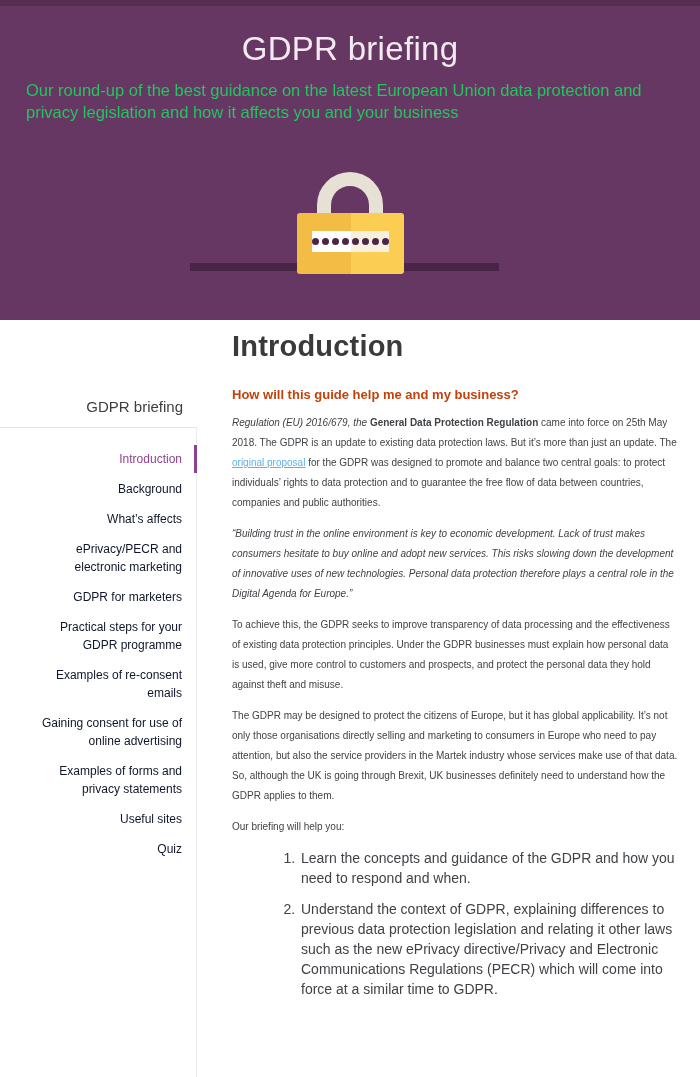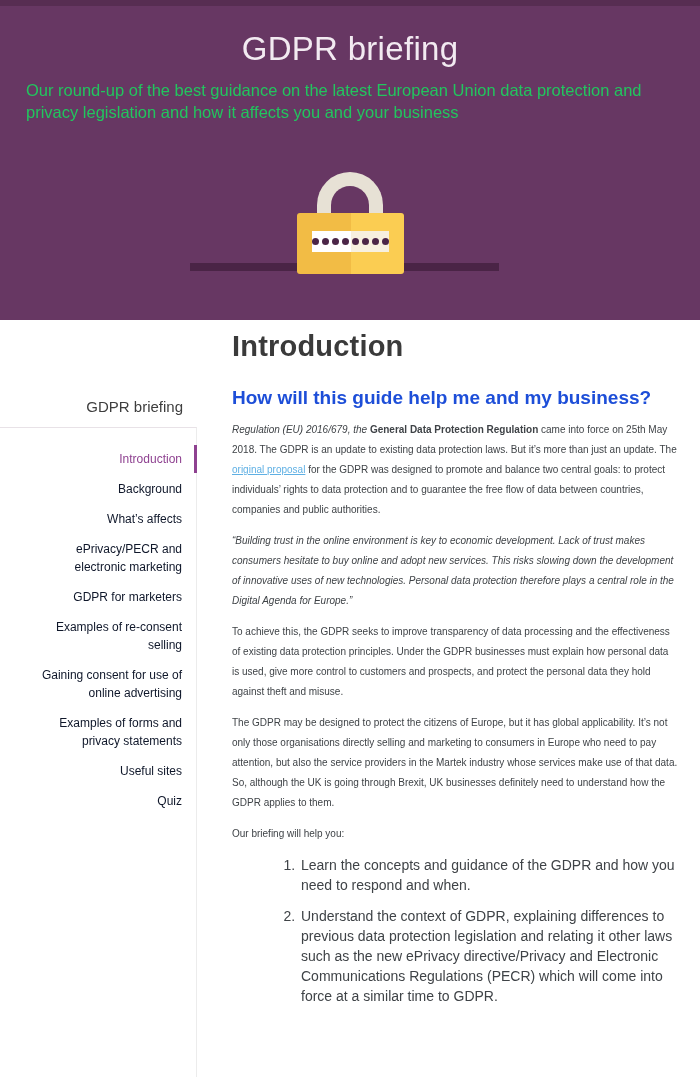--- a/index.html
+++ b/index.html
@@ -55,21 +55,21 @@
     color:#0f172a; font-size:12px; line-height:1.5; margin-bottom:12px;
   }
   .nav-item.active { color:#8e4190; position:relative; }
   .nav-item.active::after {
     content:""; position:absolute; right:-15px; top:-5px;
     width:3px; height:28px; background:#8e4190;
   }
 
   .main { flex:1; padding:10px 22px 0 35px; color:#3f4347; }
   .page-title-h1 { margin:0; font-size:29px; font-weight:600; color:#3a3a3a; letter-spacing:.2px; }
-  .section-subheading { margin:24px 0 0; font-size:19px; font-weight:700; color:#1d4ed8; }
+  .section-subheading { margin:24px 0 0; font-size:13px; font-weight:700; color:#c2410c; }
   .main p { margin:11px 0 0; font-size:10px; line-height:20px; }
   .quote { font-style:italic; }
   .p1-italic { font-style:italic; }
   .p1-bold { font-weight:700; }
   .body-link { color:#5fb0e4; text-decoration:underline; }
   .main ol { margin:11px 0 0; padding-left:30px; font-size:14px; line-height:20px; }
   .main li { margin-bottom:11px; padding-left:2px;margin-left:37px; }
 </style>
 </head>
 <body>
@@ -98,21 +98,22 @@
 <div class="page">
 
   <nav class="sidebar">
     <div class="sidebar-title">GDPR briefing</div>
     <div class="sidebar-body">
       <a href="#" class="nav-item active">Introduction</a>
       <a href="#" class="nav-item">Background</a>
       <a href="#" class="nav-item">What’s affects</a>
       <a href="#" class="nav-item">ePrivacy/PECR and electronic marketing</a>
       <a href="#" class="nav-item">GDPR for marketers</a>
-      <a href="#" class="nav-item">Examples of re-consent selling</a>
+      <a href="#" class="nav-item">Practical steps for your GDPR programme</a>
+      <a href="#" class="nav-item">Examples of re-consent emails</a>
       <a href="#" class="nav-item">Gaining consent for use of online advertising</a>
       <a href="#" class="nav-item">Examples of forms and privacy statements</a>
       <a href="#" class="nav-item">Useful sites</a>
       <a href="#" class="nav-item">Quiz</a>
     </div>
   </nav>
 
   <main class="main">
     <h1 class="page-title-h1">Introduction</h1>
     <h2 class="section-subheading">How will this guide help me and my business?</h2>

